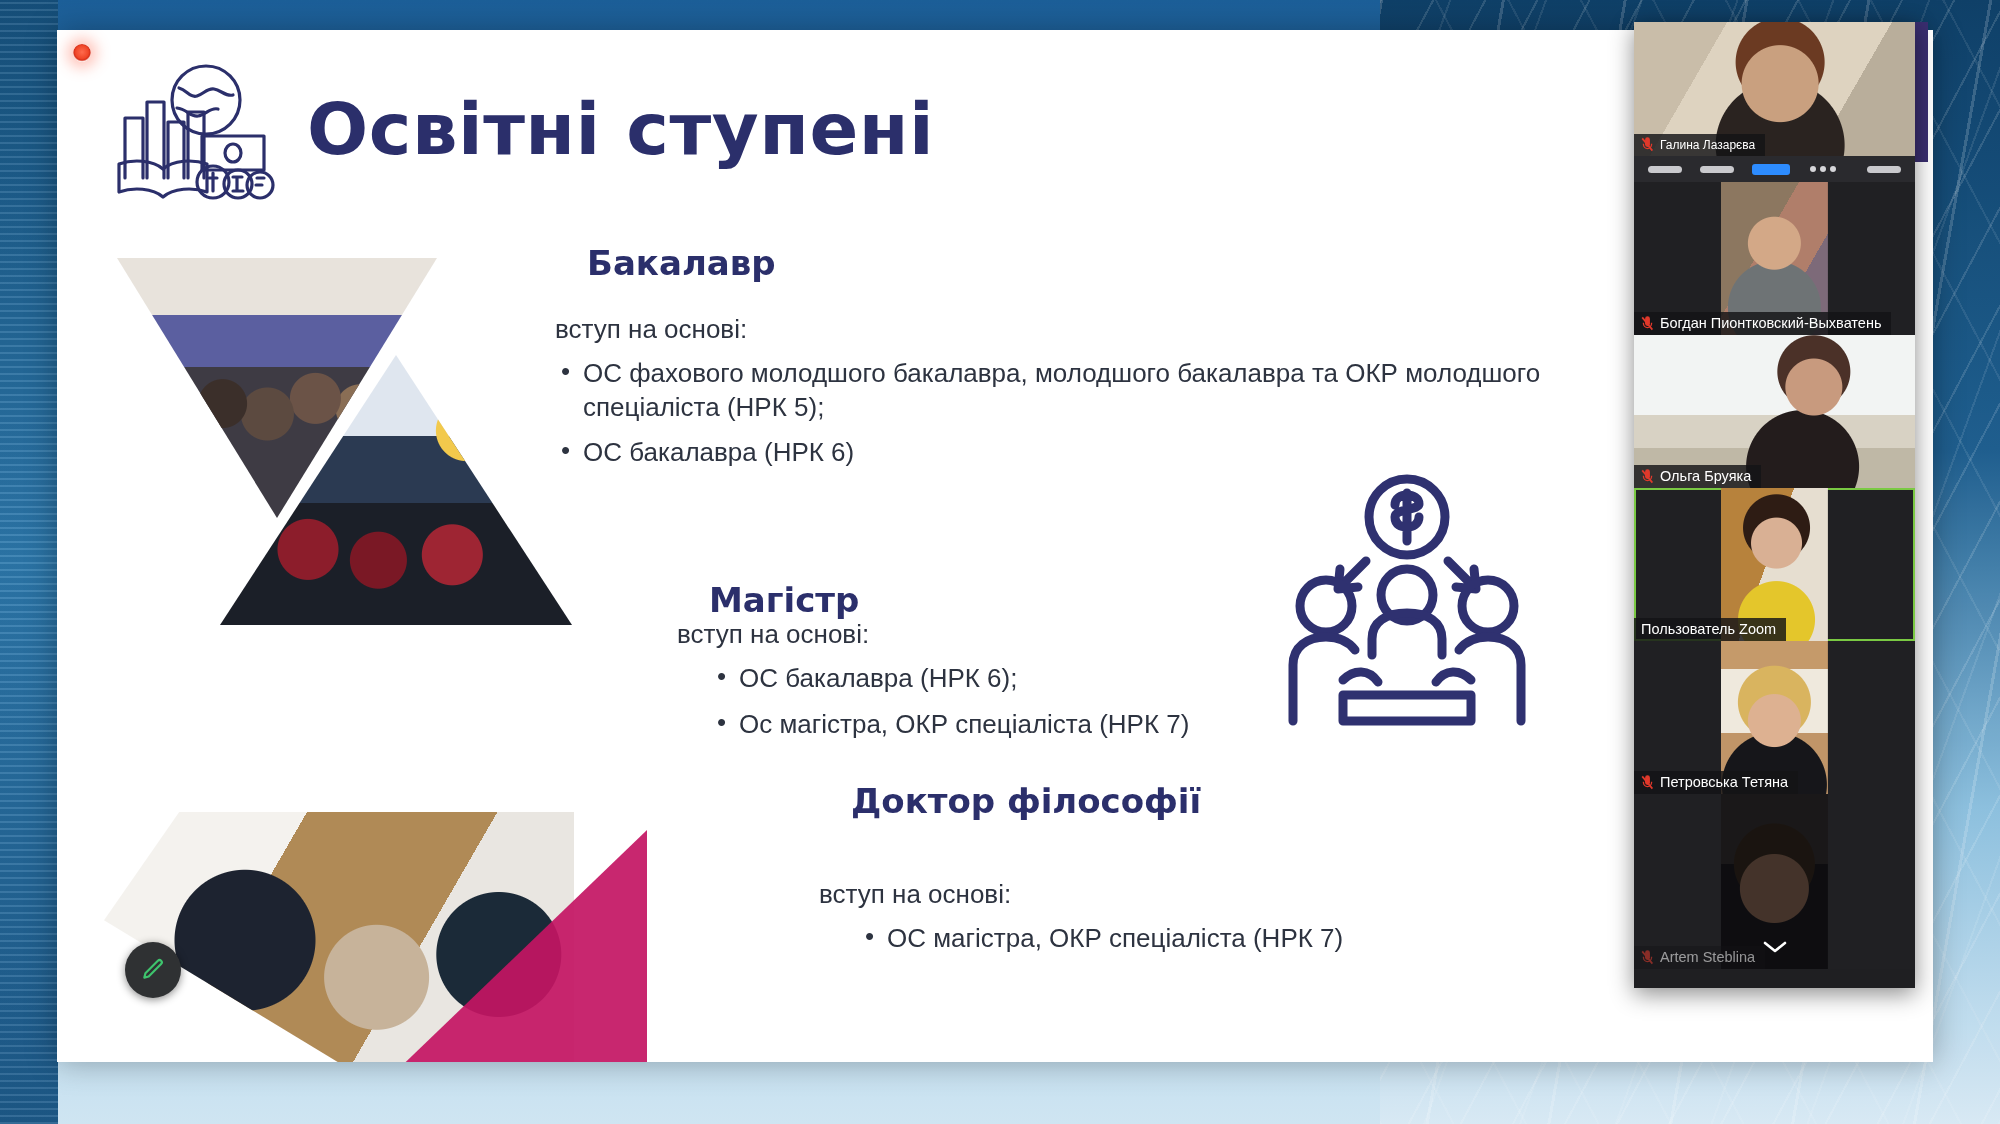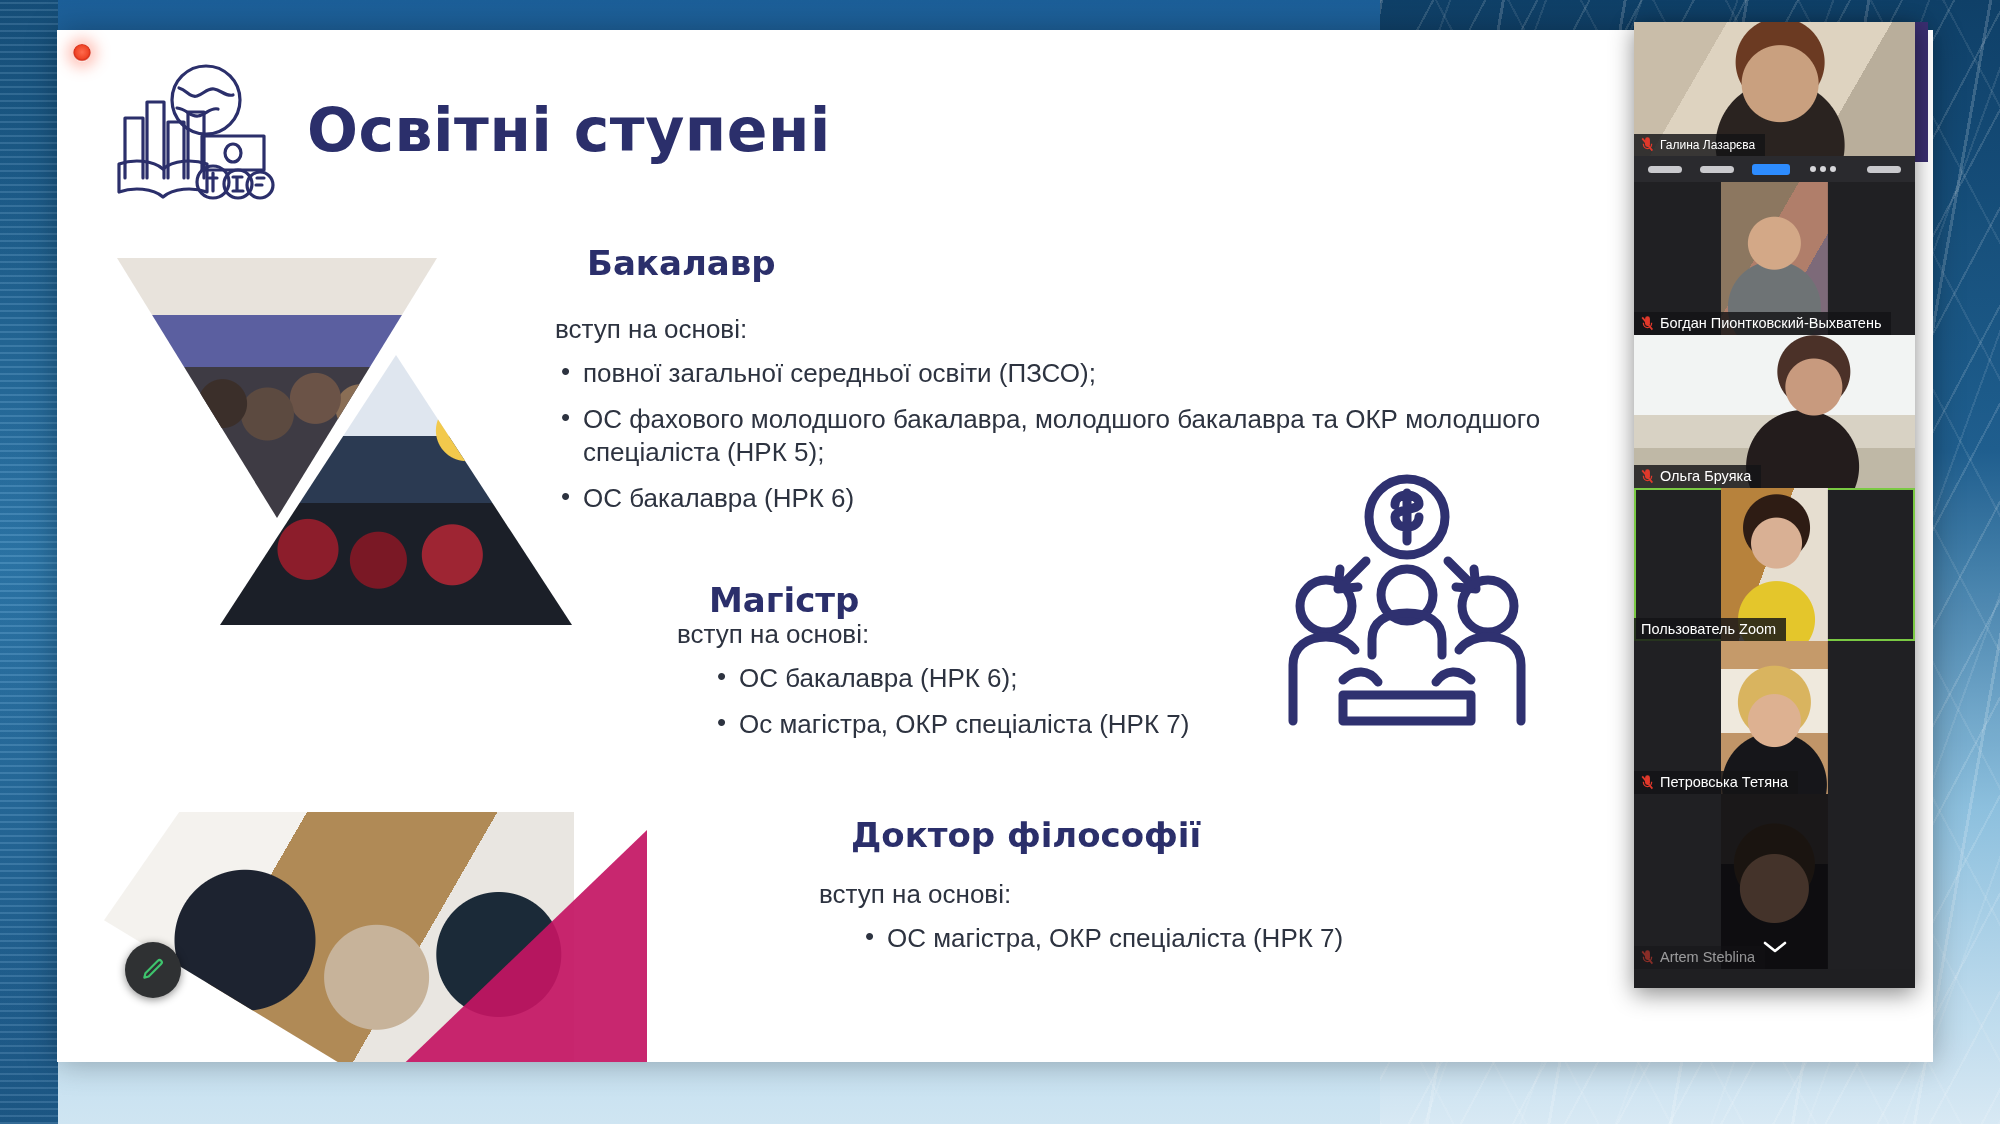--- a/index.html
+++ b/index.html
@@ -52,21 +52,21 @@
     position:absolute; left:16px; top:14px; width:18px; height:18px; border-radius:50%;
     background: radial-gradient(circle at 50% 45%, #ff6a4d 0%, #f04628 48%, #d7301a 60%, rgba(240,70,40,0) 72%);
     box-shadow: 0 0 14px 6px rgba(255,90,60,.35);
   }
 
   
   .title-row{ position:absolute; left:52px; top:30px; display:flex; align-items:center; gap:28px;}
   .title-icon{ width:170px; height:140px; }
   .slide-title{
     font-family:"DejaVu Sans", sans-serif;
-    font-size: 60px; font-weight: 800; letter-spacing:.5px;
+    font-size: 72px; font-weight: 800; letter-spacing:.5px;
     color:#2b2f6b; line-height:1.05; white-space:nowrap;
   }
 
   
   .photo{ position:absolute; background-size:cover; background-position:center; }
   .tri-down{ clip-path: polygon(0% 0%, 100% 0%, 50% 100%); }
   .tri-up-right{ clip-path: polygon(50% 0%, 100% 100%, 0% 100%); }
 
   .ph1{ left:60px; top:228px; width:320px; height:260px;
     background-image:
@@ -100,21 +100,21 @@
   .sec-p{ position:absolute; color:#2d3340; font-size:26px; line-height:1.30; }
   .sec-p ul{ list-style:none; margin-top:10px; }
   .sec-p li{ position:relative; padding-left:28px; margin-bottom:12px; white-space:nowrap;}
   .sec-p li:before{ content:"•"; position:absolute; left:6px; top:-2px; font-size:26px; color:#2d3340;}
   .sec-p li.wrap{ white-space:normal; }
 
   #sec-bak-h{ left:498px; top:213px; font-size:34px; }
   #sec-bak-b{ left:498px; top:283px; width:1100px; }
   #sec-mag-h{ left:620px; top:550px; font-size:34px;text-align:right; }
   #sec-mag-b{ left:620px; top:588px; width:900px; }
-  #sec-phd-h{ left:762px; top:785px; font-size:34px; }
+  #sec-phd-h{ left:762px; top:751px; font-size:34px; }
   #sec-phd-b{ left:762px; top:848px; width:900px; }
 
   .money-illus{ position:absolute; left:1225px; top:443px; width:250px; height:265px;}
 
   .annotate-btn{
     position:absolute; left:68px; top:912px; width:56px; height:56px; border-radius:50%;
     background:#2f3133; display:flex; align-items:center; justify-content:center;
     box-shadow:0 2px 8px rgba(0,0,0,.45); cursor:pointer;
   }
 
@@ -210,21 +210,20 @@
         <path d="M104 113v18M100 118h8M124 117h9M124 131h10M128 117v14M148 118h7M153 125h-6"></path>
       </svg>
     </span>
     <span class="slide-title">Освітні ступені</span>
   </div>
 
   <div class="sec-h" id="sec-bak-h">Бакалавр</div>
   <div class="sec-p" id="sec-bak-b">
     <div>вступ на основі:</div>
     <ul>
-      <li>повної загальної середньої освіти (ПЗСО);</li>
       <li class="wrap">ОС фахового молодшого бакалавра, молодшого бакалавра та ОКР молодшого спеціаліста (НРК 5);</li>
       <li>ОС бакалавра (НРК 6)</li>
     </ul>
   </div>
 
   <div class="sec-h" id="sec-mag-h">Магістр</div>
   <div class="sec-p" id="sec-mag-b">
     <div>вступ на основі:</div>
     <ul style="margin-left:34px;">
       <li>ОС бакалавра (НРК 6);</li>

